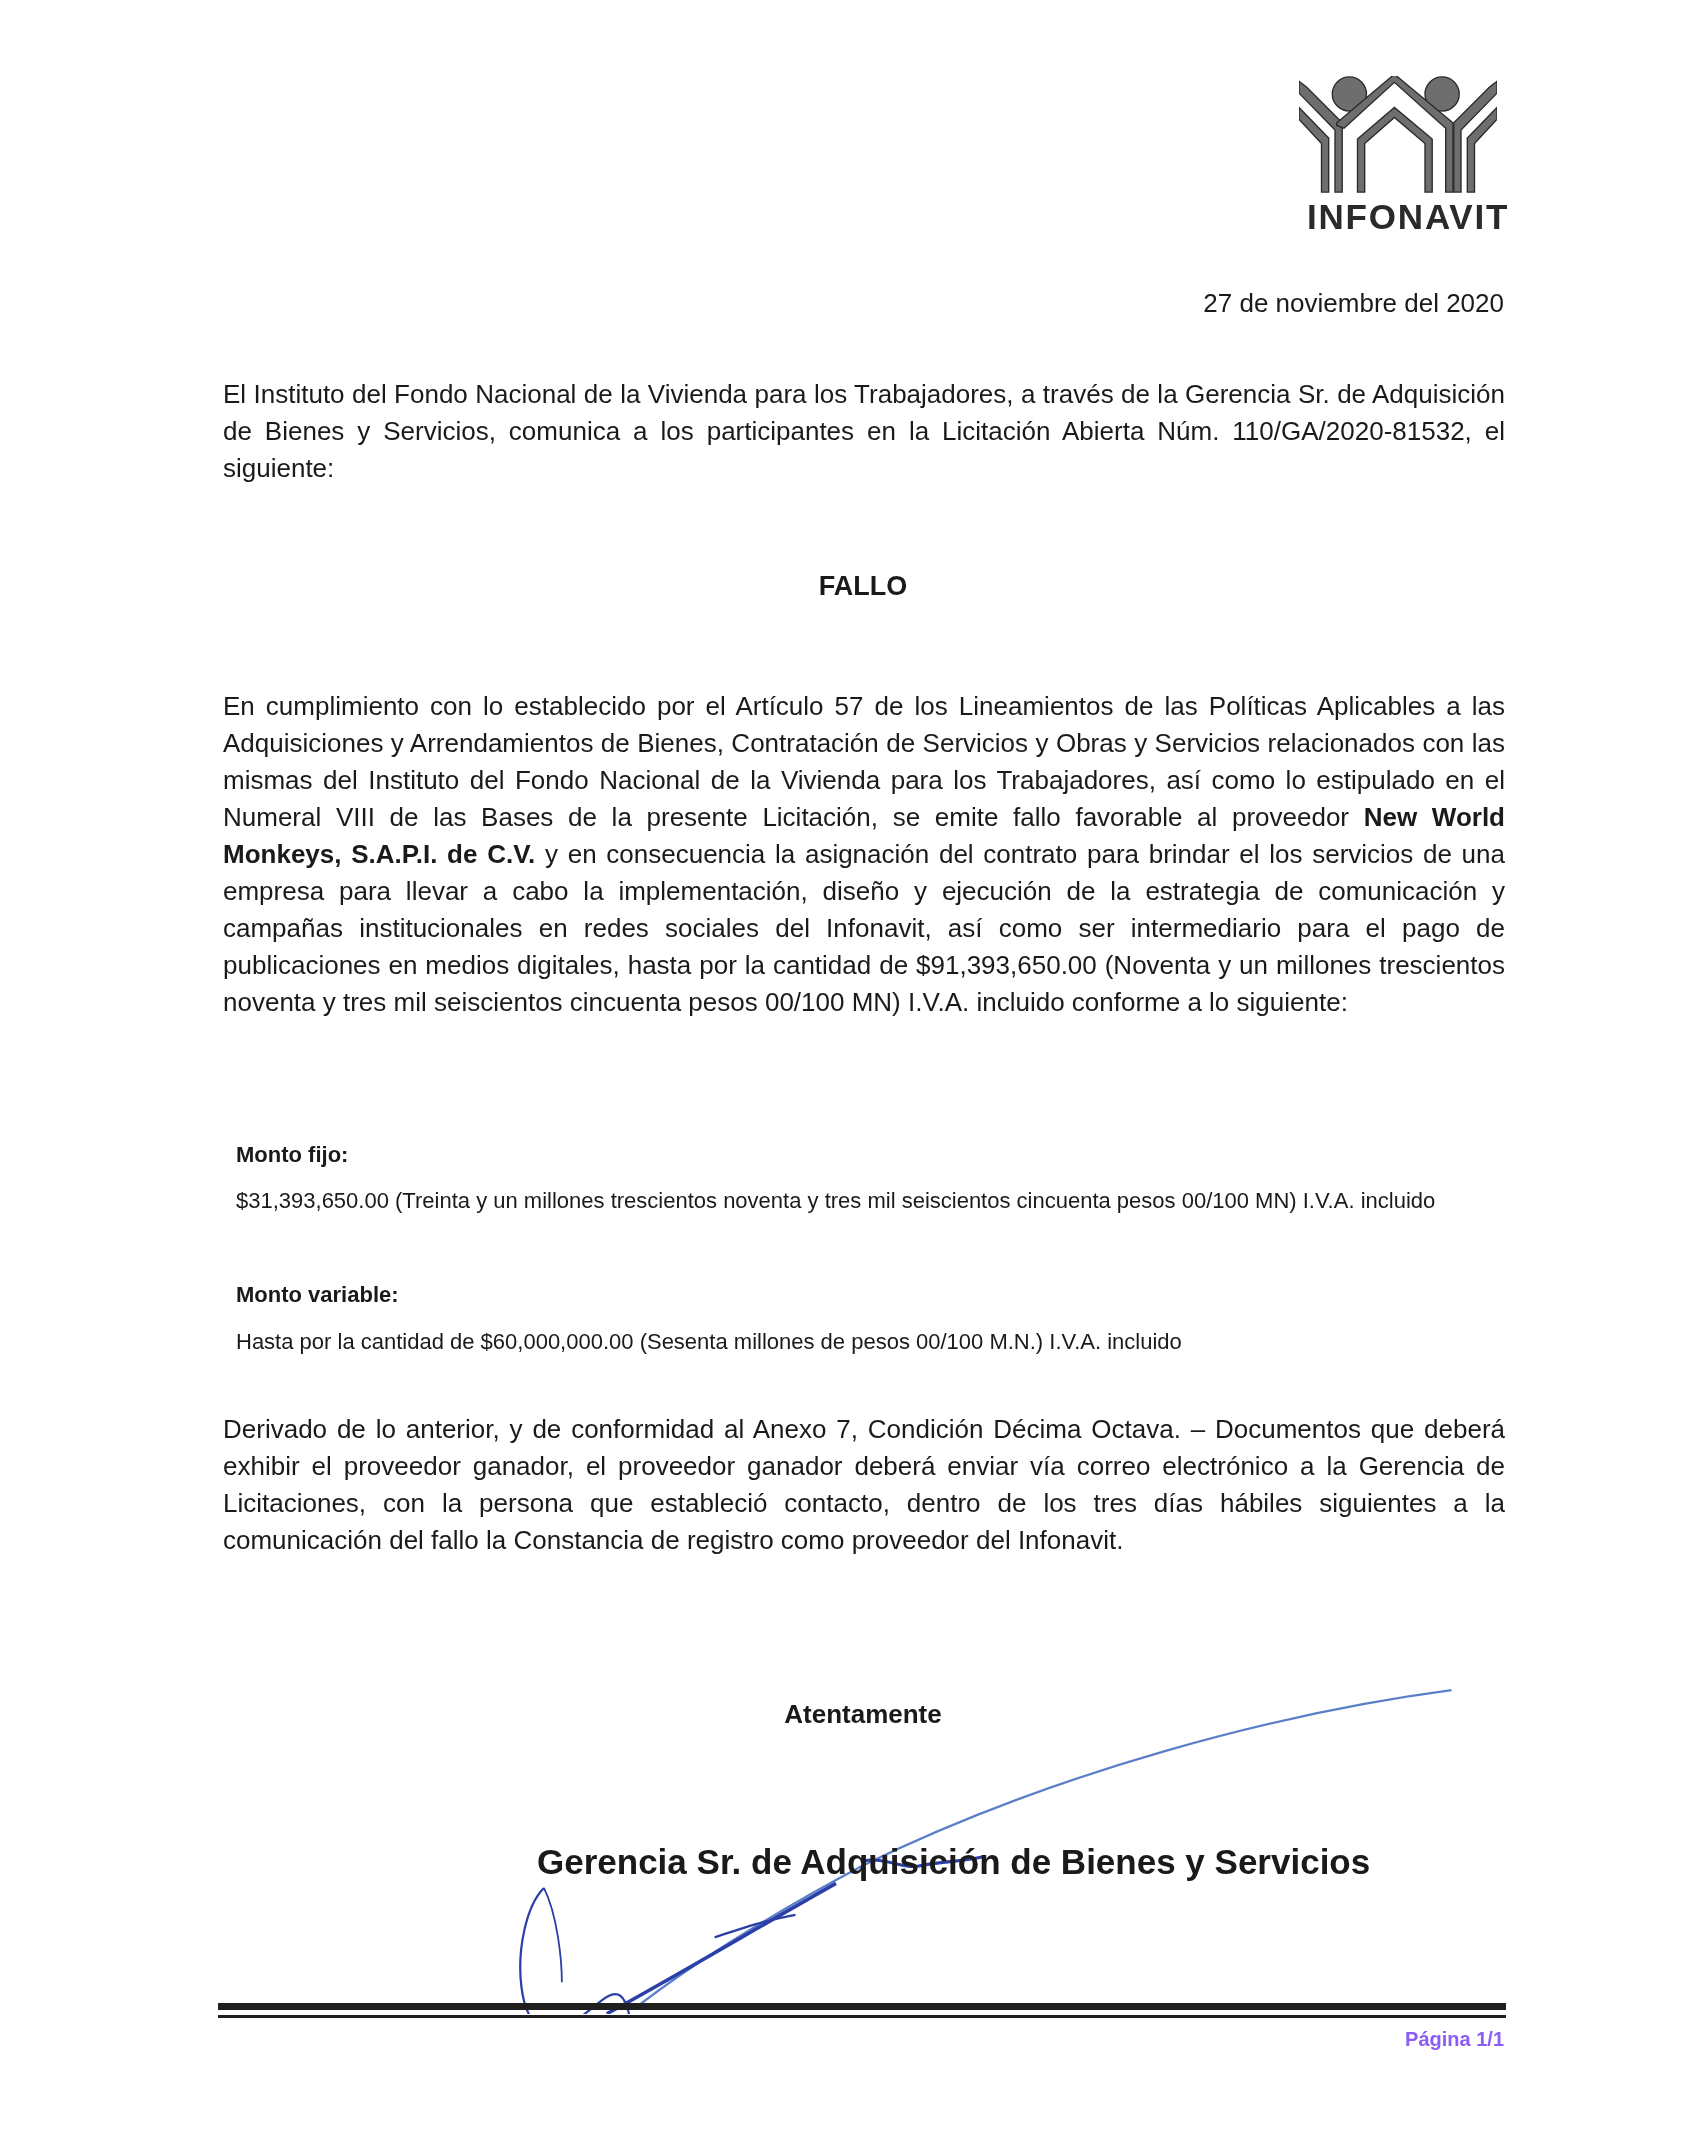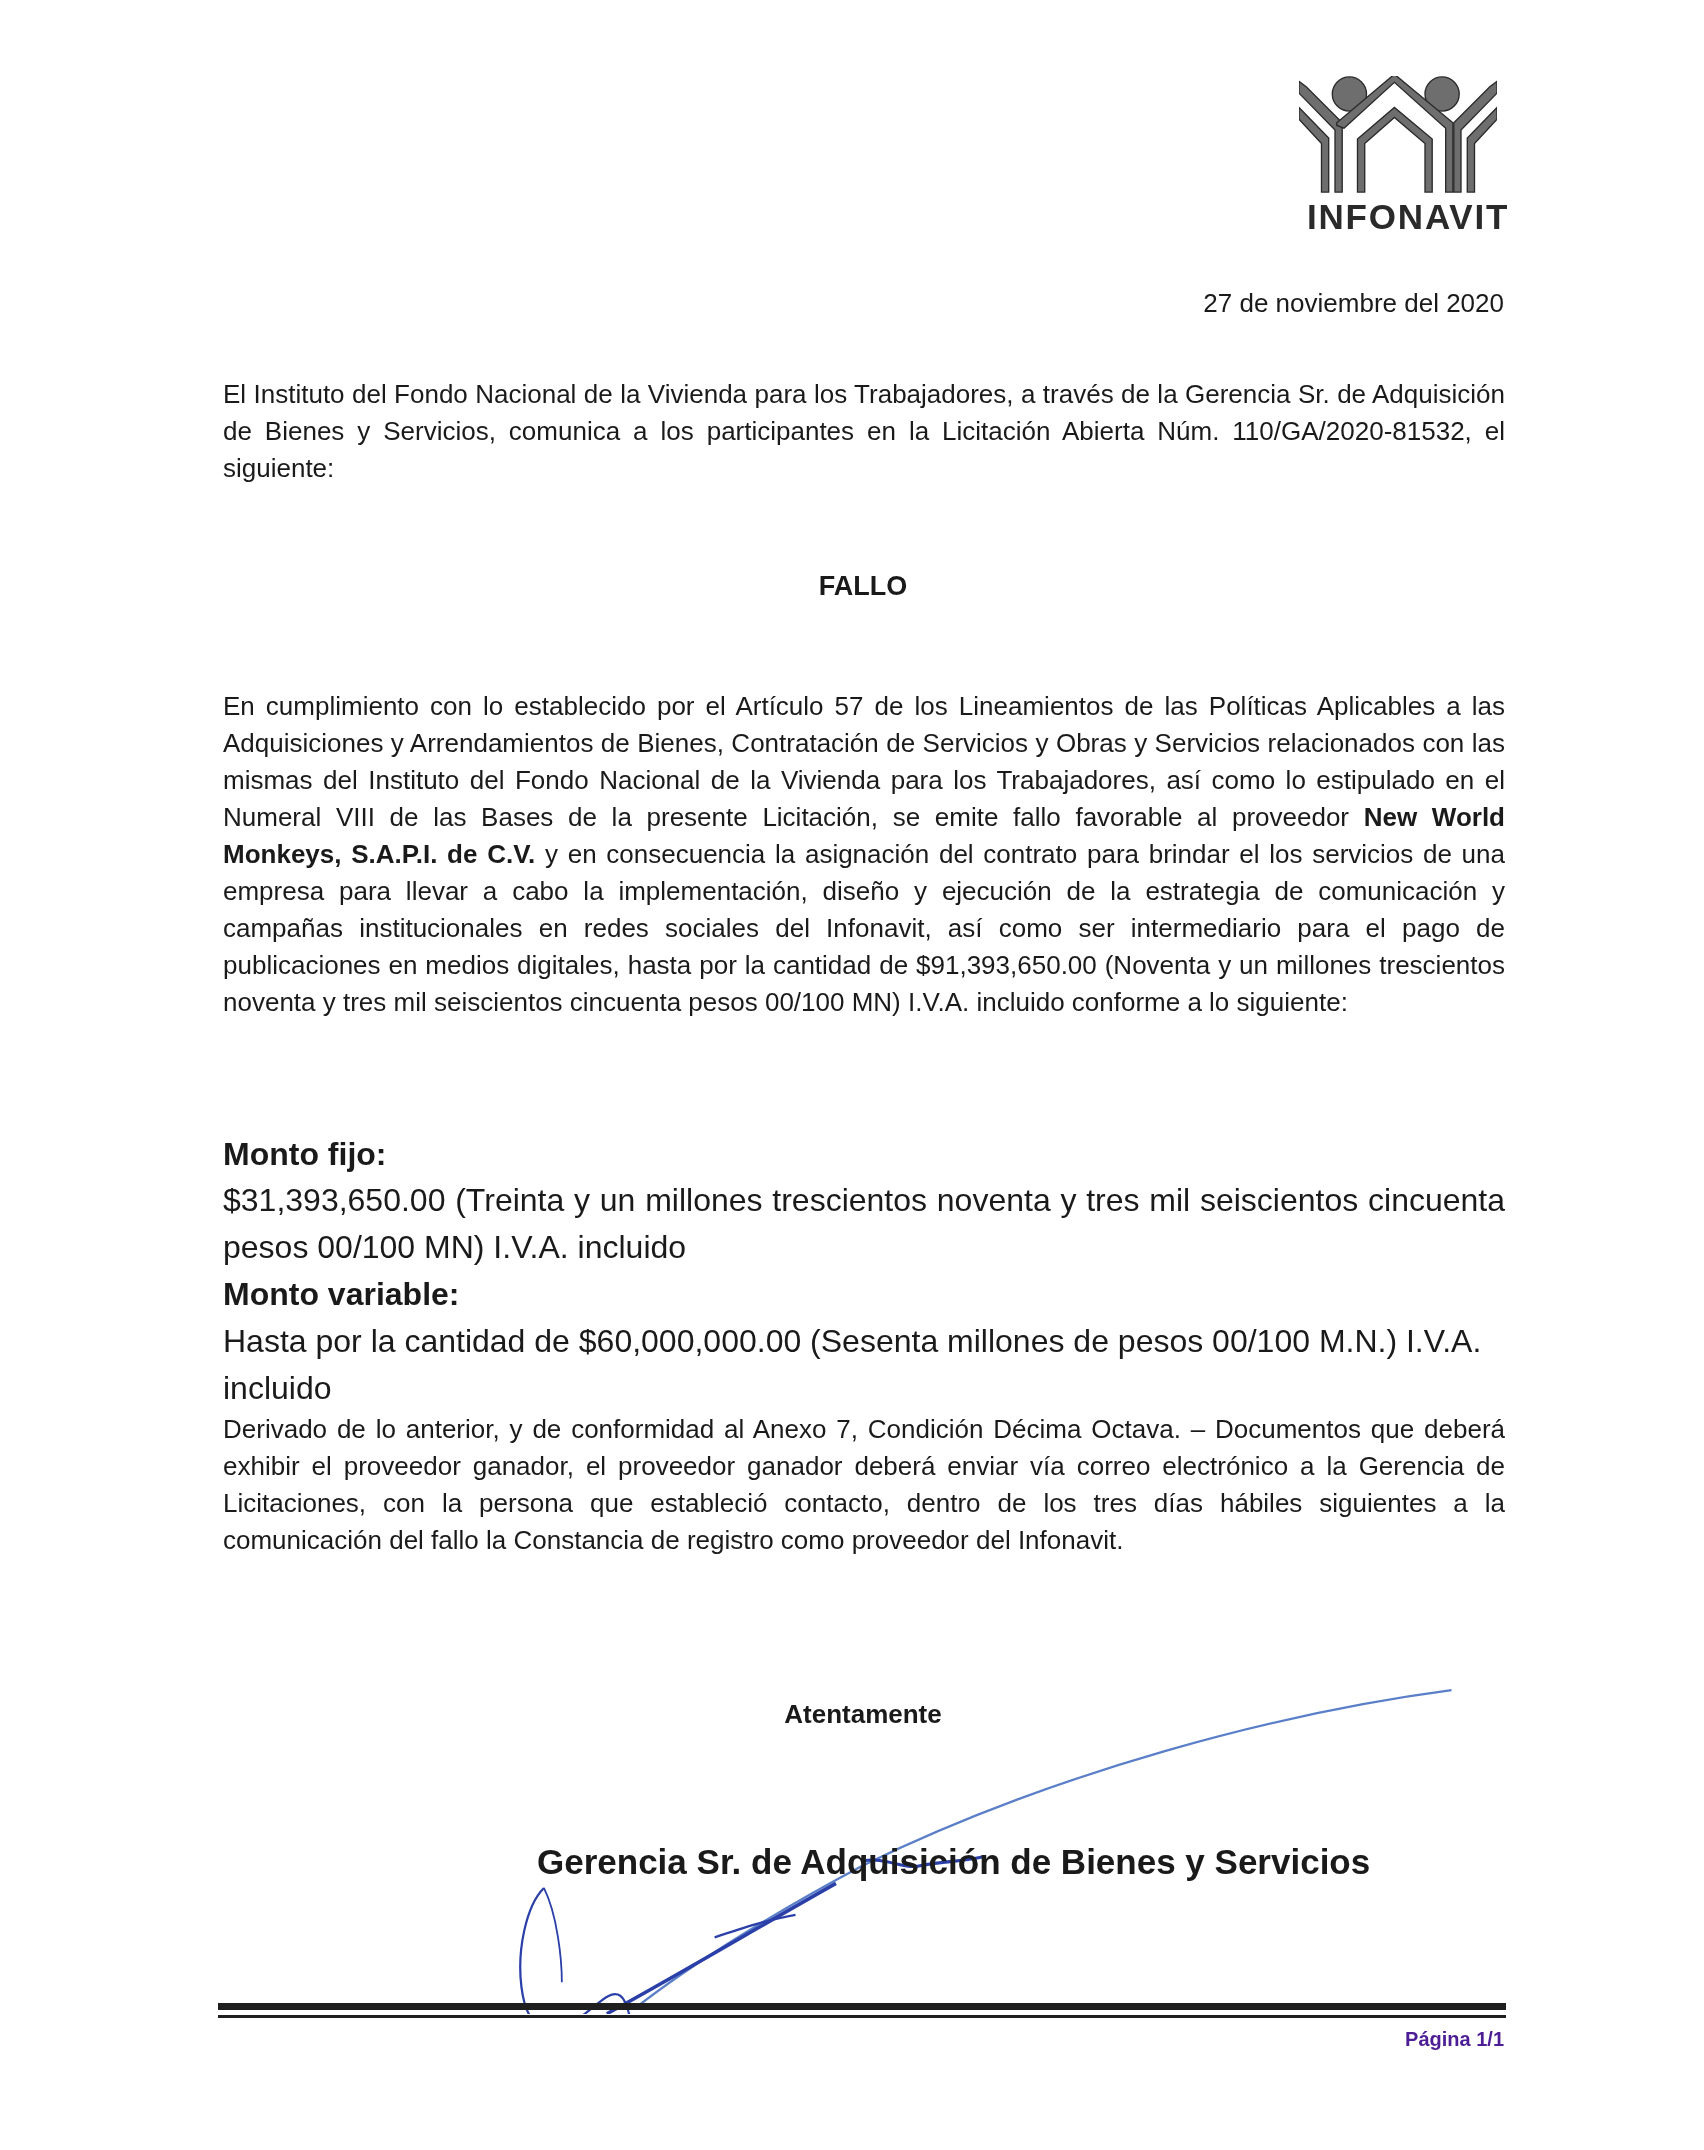--- a/index.html
+++ b/index.html
@@ -11,32 +11,32 @@
                font-family:"Liberation Sans", sans-serif; font-size:35px; font-weight:bold;
                letter-spacing:1.8px; color:#2a2a2a;margin-left:8px; }
   .date { right:200px; top:288px; font-size:26px; }
   .para { left:223px; width:1282px; font-size:26px; line-height:37px; text-align:justify;
           text-align-last:left; }
   .p1 { top:376px; }
   .heading { left:0; width:1726px; top:571px; text-align:center; font-size:27px; font-weight:bold; }
   .p2 { top:656px;margin-top:32px; }
   .bold { font-weight:bold; }
   .label { font-weight:bold; }
-  .block { left:223px; width:1282px; font-size:32px; line-height:47px; }
+  .block { left:236px; width:1282px; font-size:22px; line-height:47px; }
   .monto-fijo-label { top:1131px; }
   .monto-fijo-text { top:1177px; text-align:justify; text-align-last:left; }
   .monto-var-label { top:1271px; }
   .monto-var-text { top:1318px; }
   .p3 { top:1411px; }
   .closing { left:0; width:1726px; top:1699px; text-align:center; font-size:26px; font-weight:bold; }
   .signer { left:537px; top:1842px; font-size:35px; font-weight:bold; }
   .signature { left:472px; top:1672px; width:1011px; height:342px; }
   .rule1 { left:218px; top:2003px; width:1288px; height:7.2px; background:#1f1f1f; }
   .rule2 { left:218px; top:2015px; width:1288px; height:3.1px; background:#1f1f1f; }
-  .page-num { right:200px; top:2028px; font-size:20px; font-weight:bold; color:#4c1d95; }
+  .page-num { right:200px; top:2028px; font-size:20px; font-weight:bold; color:#8b5cf6; }
 </style>
 </head>
 <body>
 
 <div class="abs logo">
   <svg width="198" height="117" viewBox="0 0 440 260">
     <g fill="#6e6e6e" stroke="#2a2a2a" stroke-width="3">
       <circle cx="112" cy="40" r="38"></circle>
       <circle cx="318" cy="40" r="38"></circle>
 

